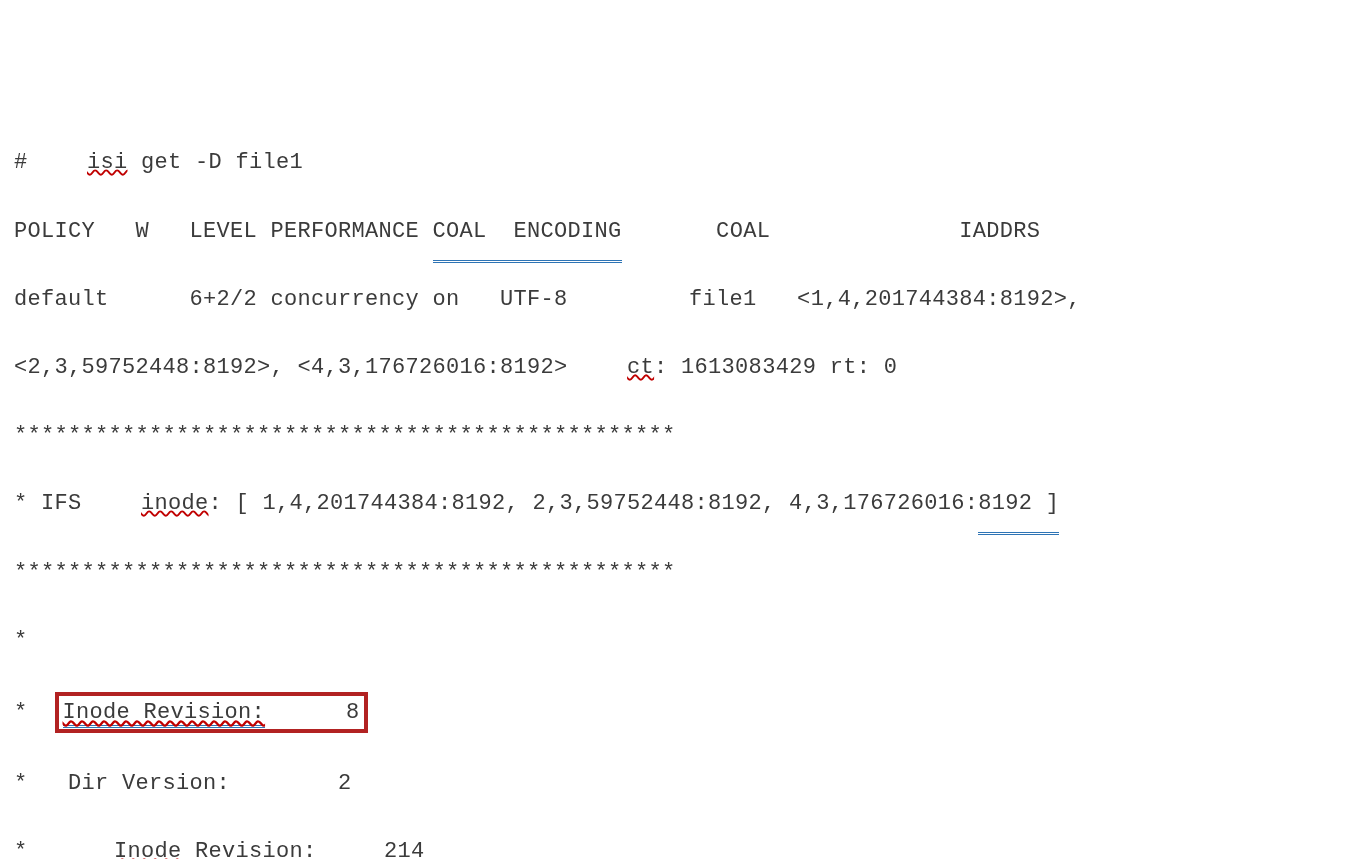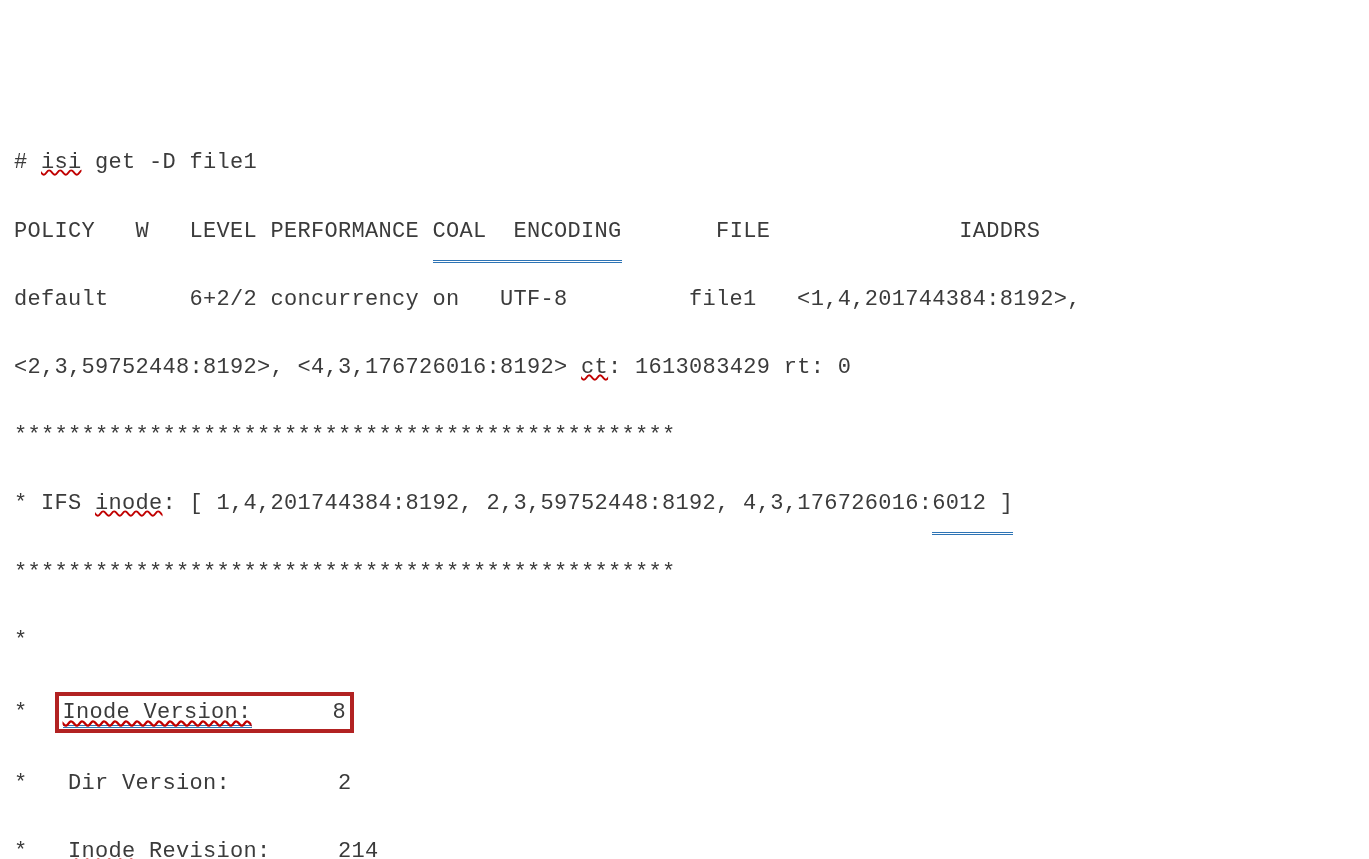--- a/index.html
+++ b/index.html
@@ -9,20 +9,21 @@
     font-family: "Courier New", Courier, monospace;
     font-size: 22px;
     line-height: 1.55;
     color: #3b3b3b;
     white-space: pre;
     letter-spacing: 0.3px;
   }
   .squiggle-red {
     text-decoration: underline wavy #c00000;
     text-decoration-thickness: 1.5px;
+    margin-left: 46px;
   }
   .dbl-blue {
     border-bottom: 3px double #2e74b5;
     padding-bottom: 16px;
   }
   .dbl-blue-red  { 
     border-bottom: 3px double #2e74b5;
     text-decoration: underline wavy #c00000;
   }
   .redbox {
@@ -34,28 +35,28 @@
   .row {
     display: block;
   }
 </style>
 </head>
 <body>
 
 
 
 <span class="row"><span># </span><span class="squiggle-red">isi</span><span> get -D file1</span></span>
-<span class="row"><span>POLICY   W   LEVEL PERFORMANCE </span><span class="dbl-blue">COAL  ENCODING</span><span>       FILE              IADDRS</span></span>
+<span class="row"><span>POLICY   W   LEVEL PERFORMANCE </span><span class="dbl-blue">COAL  ENCODING</span><span>       COAL              IADDRS</span></span>
 <span class="row"><span>default      6+2/2 concurrency on   UTF-8         file1   &lt;1,4,201744384:8192&gt;,</span></span>
 <span class="row"><span>&lt;2,3,59752448:8192&gt;, &lt;4,3,176726016:8192&gt; </span><span class="squiggle-red">ct</span><span>: 1613083429 rt: 0</span></span>
 <span class="row">*************************************************</span>
-<span class="row"><span>* IFS </span><span class="squiggle-red">inode</span><span>: [ 1,4,201744384:8192, 2,3,59752448:8192, 4,3,176726016:</span><span class="dbl-blue">6012 ]</span></span>
+<span class="row"><span>* IFS </span><span class="squiggle-red">inode</span><span>: [ 1,4,201744384:8192, 2,3,59752448:8192, 4,3,176726016:</span><span class="dbl-blue">8192 ]</span></span>
 <span class="row">*************************************************</span>
 <span class="row">*</span>
-<span class="row">*  <span class="redbox"><span class="dbl-blue-red">Inode Version:</span>      <span>8</span></span></span>
+<span class="row">*  <span class="redbox"><span class="dbl-blue-red">Inode Revision:</span>      <span>8</span></span></span>
 <span class="row">*   <span>Dir Version:</span>        <span>2</span></span>
 <span class="row">*   <span class="squiggle-red">Inode</span><span> Revision:</span>     <span>214</span></span>
 
 
 
 
 
 
 
 

